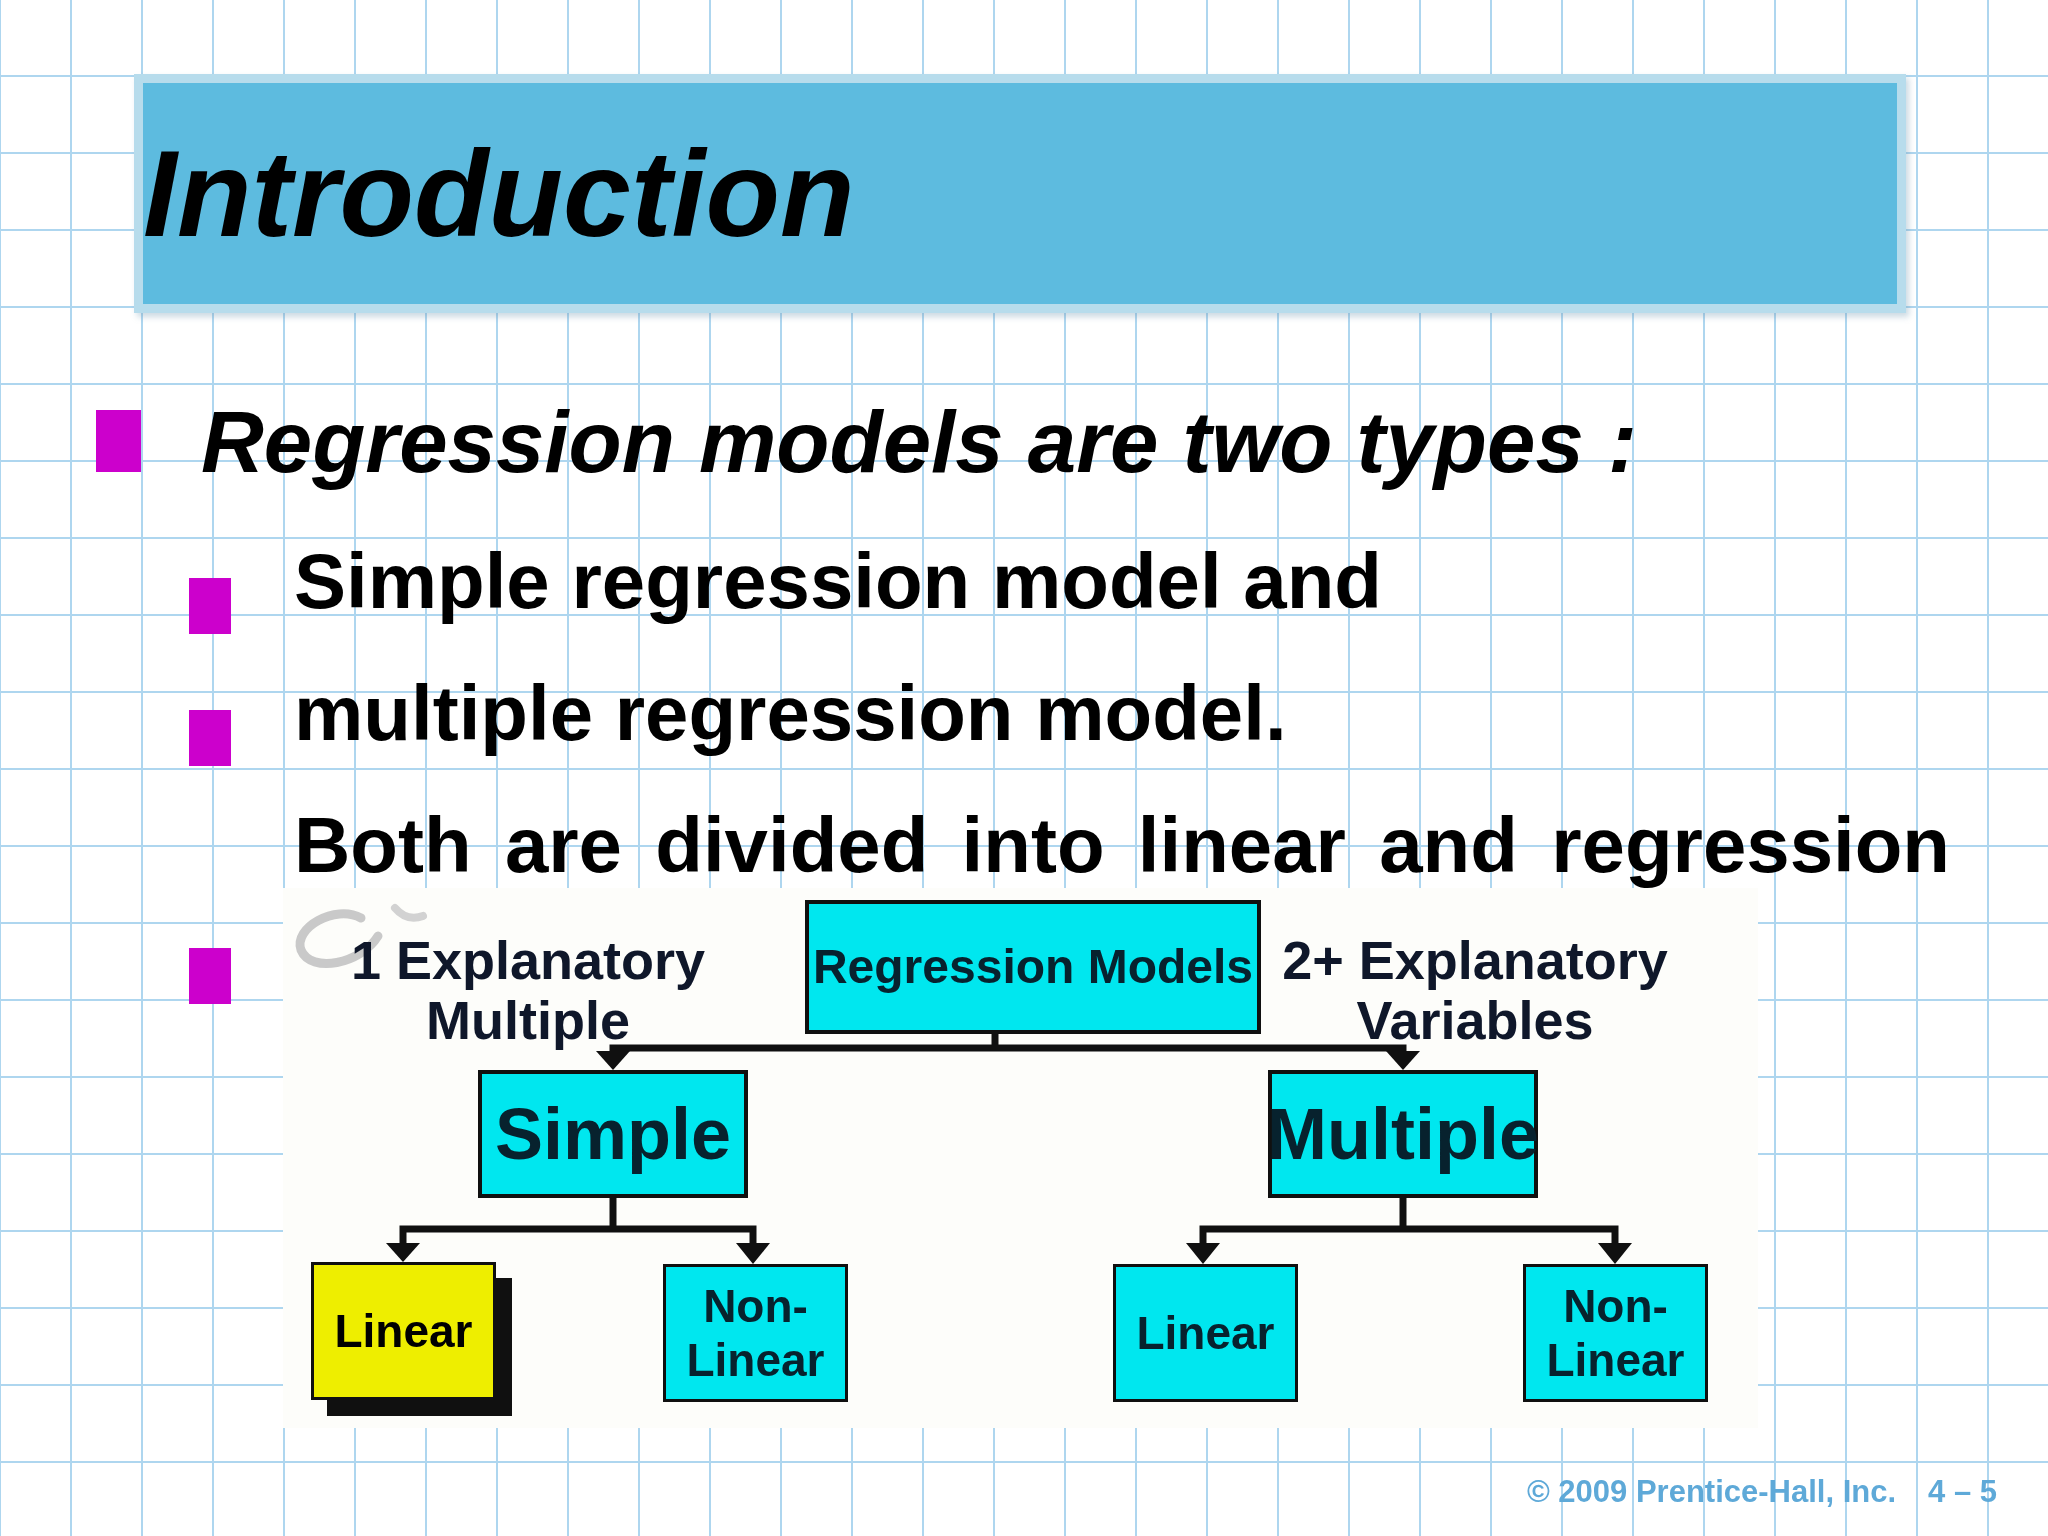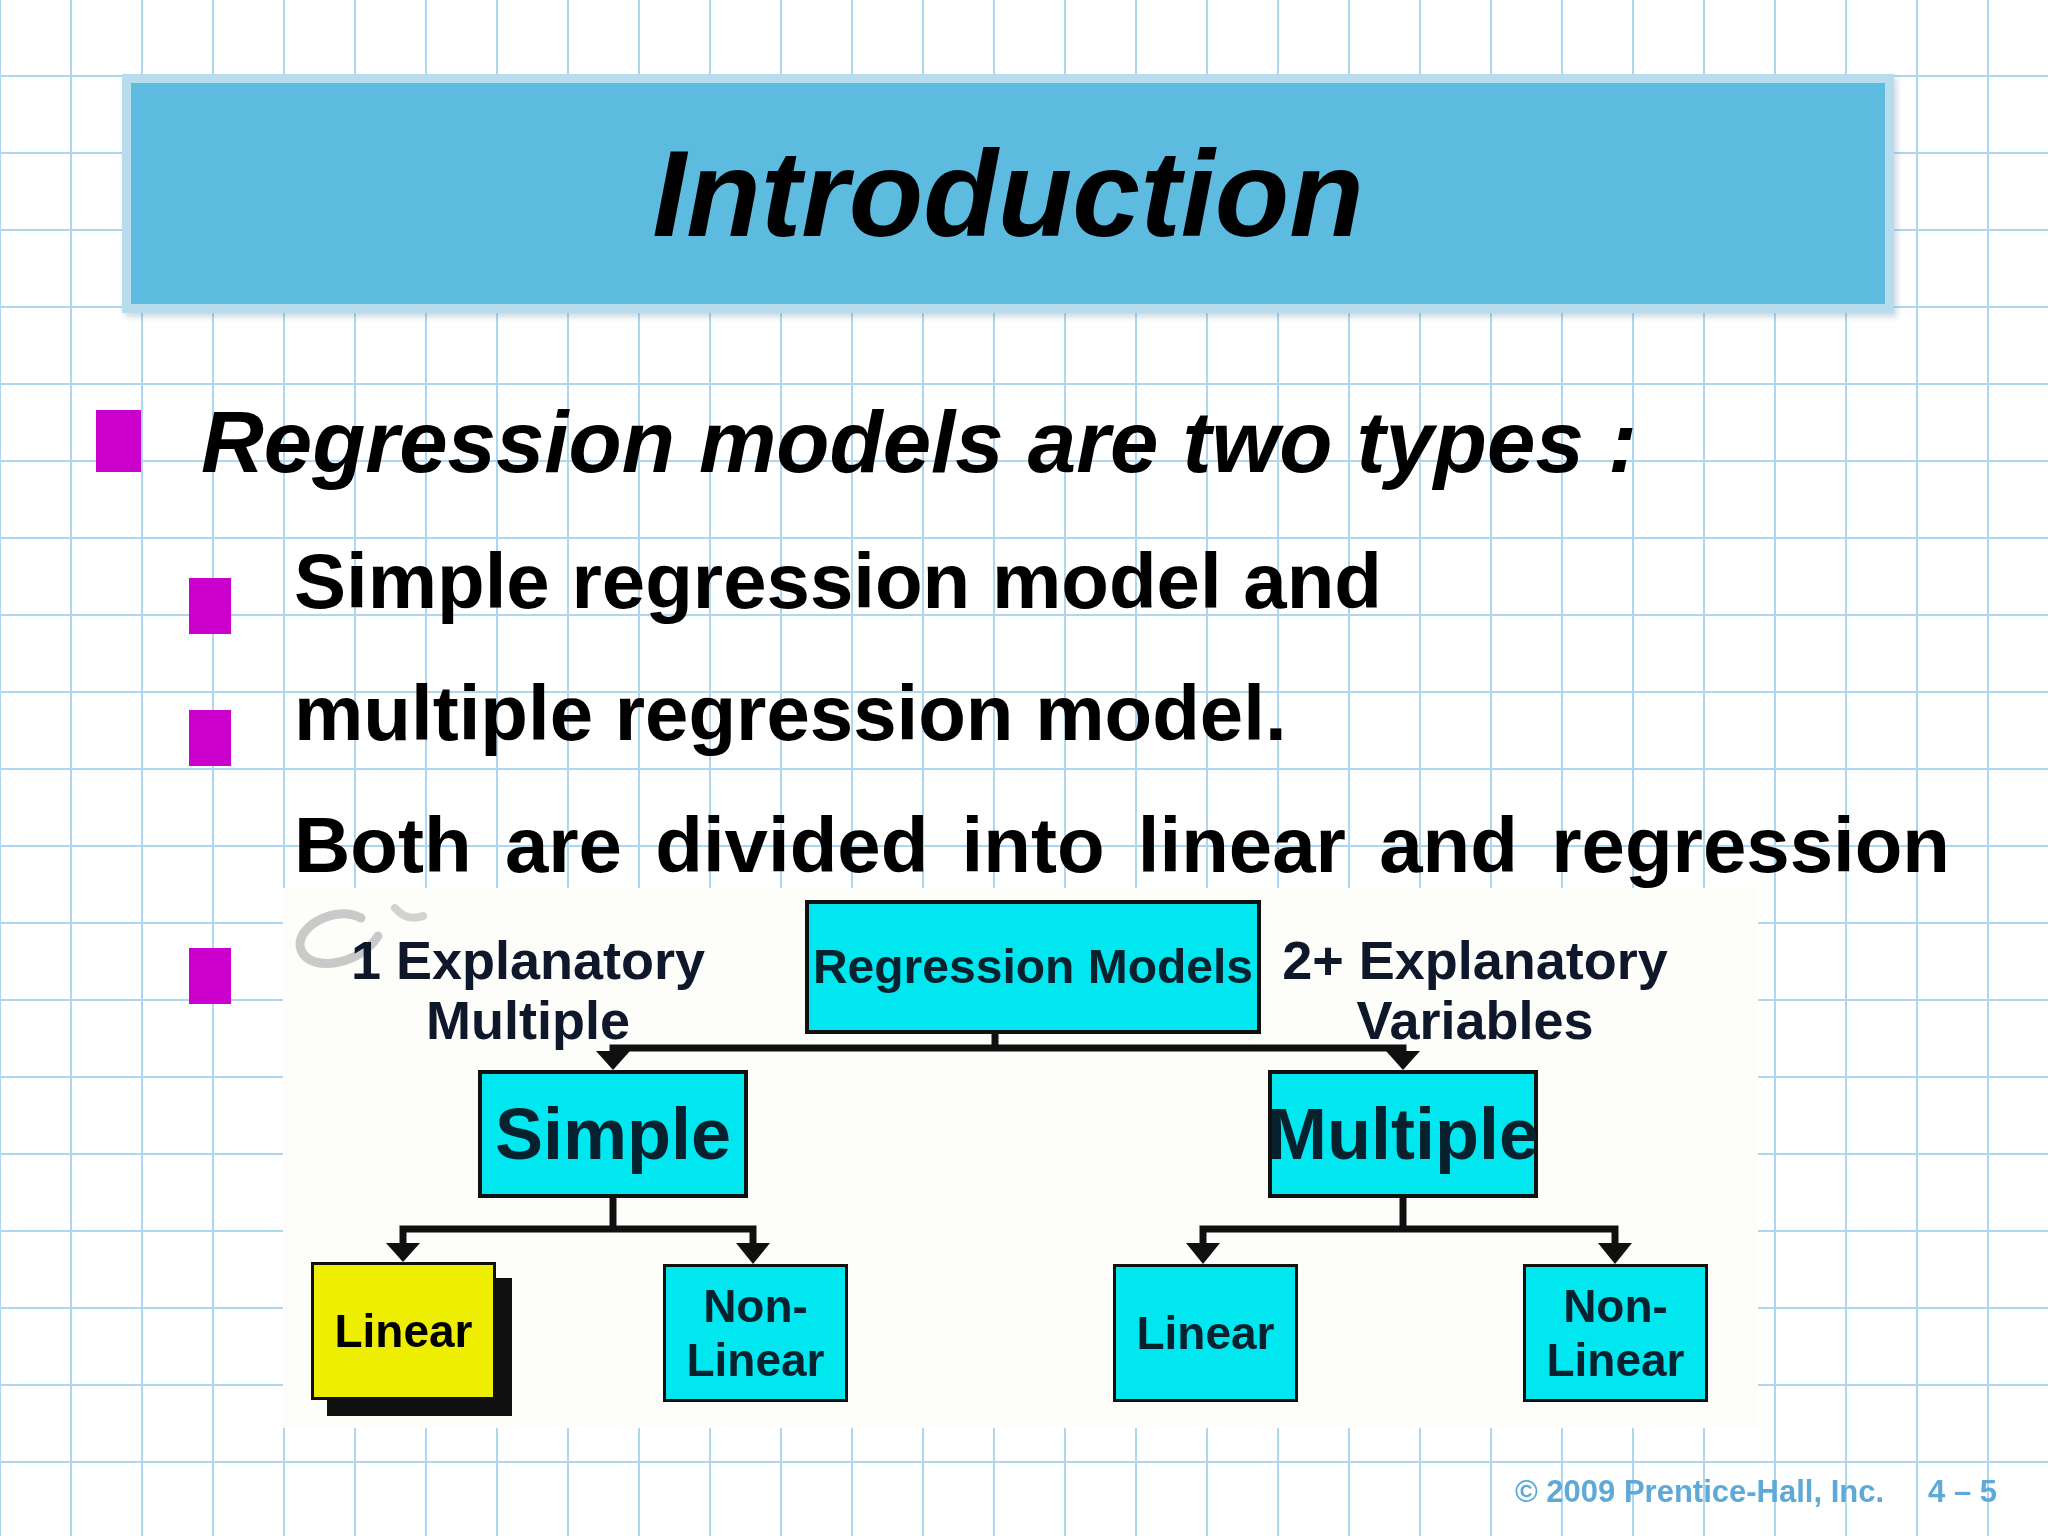--- a/index.html
+++ b/index.html
@@ -23,25 +23,25 @@
   .slide{
     position:absolute;inset:0;
     background-image:
       linear-gradient(to right, var(--grid_line) 2px, transparent 2px),
       linear-gradient(to bottom, var(--grid_line) 2px, transparent 2px);
     background-size:71px 77px;
     background-position:-1px -2px;
   }
   
   .banner{
-    position:absolute;left:122px;top:74px;width:1772px;height:239px;
+    position:absolute;left:134px;top:74px;width:1772px;height:239px;
     background:var(--banner_fill);
     border:9px solid var(--banner_border);
     box-shadow:3px 4px 6px rgba(110,150,175,.35);
-    display:flex;align-items:center;justify-content:center;
+    display:flex;align-items:center;justify-content:flex-start;
   }
   .banner h1{
     margin:0;font-size:122px;font-weight:bold;font-style:italic;color:#000;
     letter-spacing:0px;white-space:nowrap;
   }
   
   .bullet-row{position:absolute;display:flex;align-items:flex-start;color:#000;font-weight:bold;font-style:italic;}
   .bullet-main{left:96px;top:394px;font-size:87px;line-height:96px;}
   .bullet-main .sq{width:45px;height:62px;margin-top:16px;margin-right:60px;}
   .sq{flex:0 0 auto;background:var(--bullet_marker);display:inline-block;}
@@ -75,21 +75,21 @@
   .leaf-ml{left:830px;}
   .leaf-mn{left:1240px;}
   .dlabel{
     position:absolute;top:42px;color:#0f172a;font-weight:bold;
     font-size:54px;line-height:60px;text-align:center;
   }
   .label-left{left:35px;width:420px;}
   .label-right{left:972px;width:440px;}
   
   .footer{
-    position:absolute;right:51px;top:1474px;display:flex;gap:44px;
+    position:absolute;right:51px;top:1474px;display:flex;gap:32px;
     color:var(--footer_text);font-weight:bold;font-size:31px;white-space:nowrap;
   }
 </style>
 </head>
 <body>
 
 <div class="slide">
 
   <div class="banner">
     <h1>Introduction</h1>

